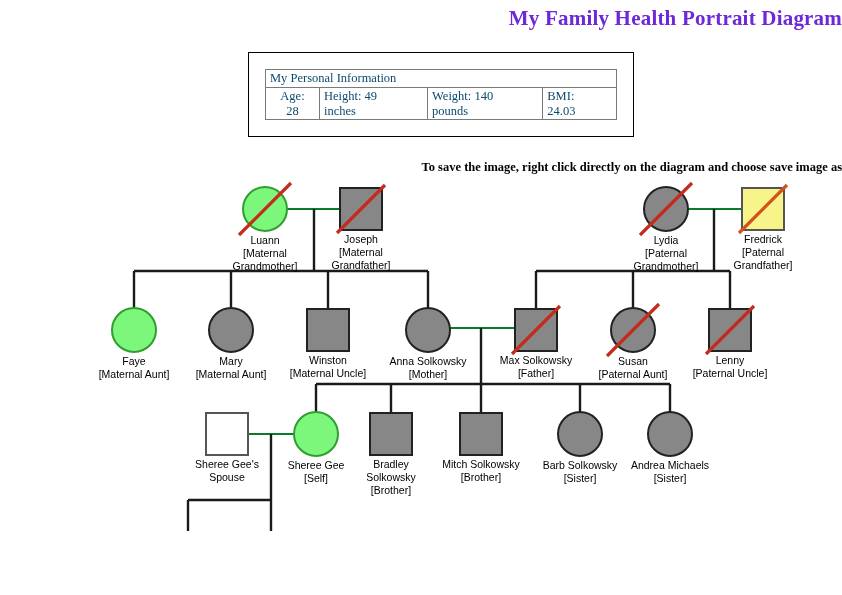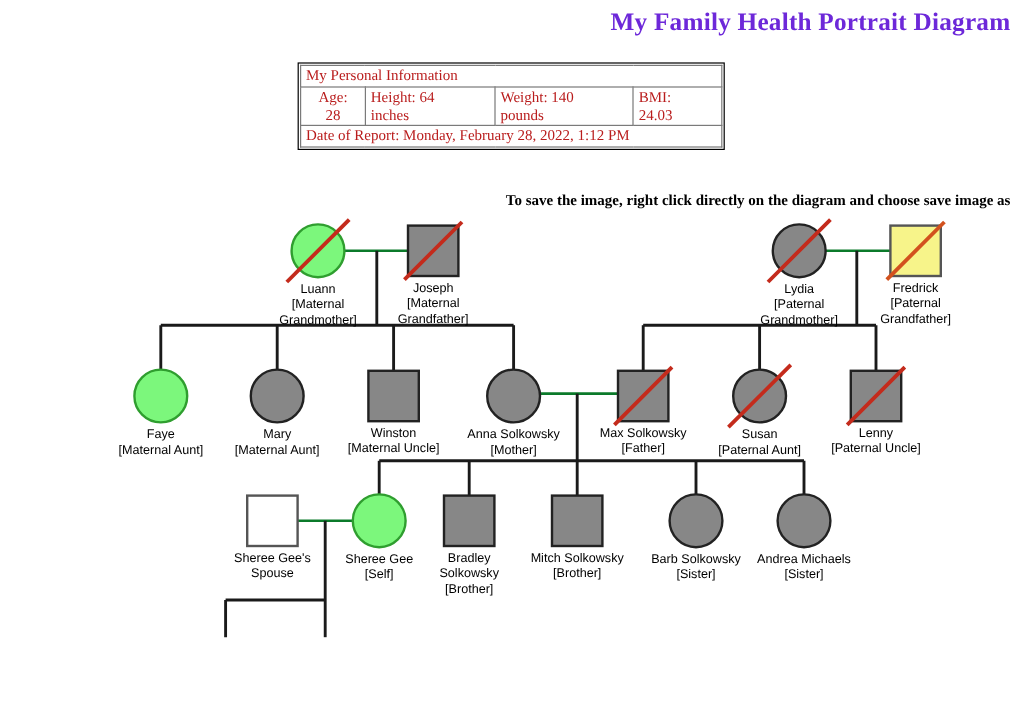--- a/index.html
+++ b/index.html
@@ -8,22 +8,22 @@
 
   
   #page-title{
     position:absolute;left:0;top:6px;width:842px;text-align:right;
     font-family:"Liberation Serif",serif;font-weight:bold;font-size:21px;
     color:#6d28d9;letter-spacing:.2px;
   }
   #info-table{
     position:absolute;left:248px;top:52px;width:352px;
     border:1px solid #000;border-collapse:separate;
-    font-family:"Liberation Serif",serif;font-size:12.5px;color:#b91c1c;
-    background:#fff;padding:1px;
+    font-family:"Liberation Serif",serif;font-size:12.5px;color:#0c4a6e;
+    background:#fff;padding:16px;
   }
   #info-table table{border-collapse:collapse;width:100%;}
   #info-table td{
     border:1px solid #7a7a7a;padding:1px 4px;vertical-align:top;
     line-height:1.18;
   }
   .cell-age{width:48px;text-align:center;}
   .cell-height{width:108px;}
   .cell-weight{width:116px;}
   .cell-bmi{width:70px;}
@@ -53,34 +53,31 @@
     <tbody>
         <tr>
       <td colspan="4">My Personal Information</td>
     </tr>
     <tr>
       <td class="cell-age">
         <span>Age:</span><br>
         <span>28</span>
       </td>
       <td class="cell-height">
-        <span>Height: 64</span><br>
+        <span>Height: 49</span><br>
         <span>inches</span>
       </td>
       <td class="cell-weight">
         <span>Weight: 140</span><br>
         <span>pounds</span>
       </td>
       <td class="cell-bmi">
         <span>BMI:</span><br>
         <span>24.03</span>
       </td>
-    </tr>
-    <tr>
-      <td colspan="4">Date of Report: Monday, February 28, 2022, 1:12 PM</td>
     </tr>
   </tbody>
     </table>
 </div>
 
 <div id="save-hint">To save the image, right click directly on the diagram and choose save image as</div>
 
 <div id="diagram">
   <svg width="842" height="595" viewBox="0 0 842 595" xmlns="http://www.w3.org/2000/svg">
     <g id="connectors">

